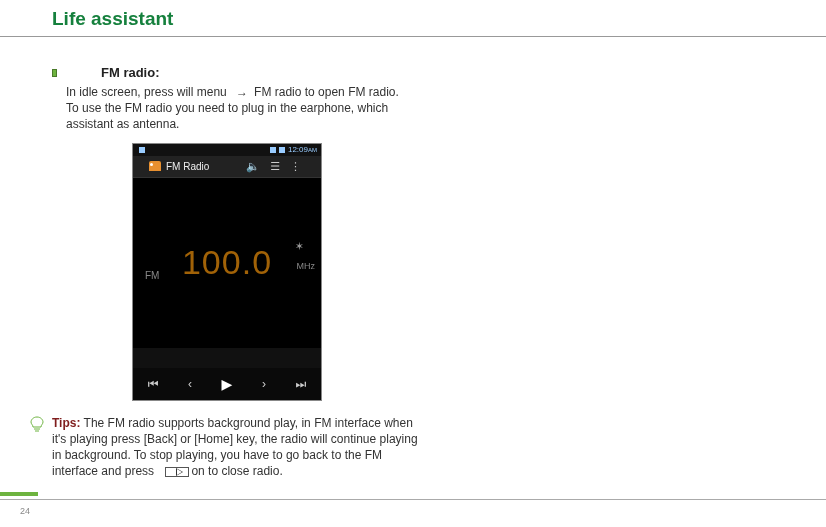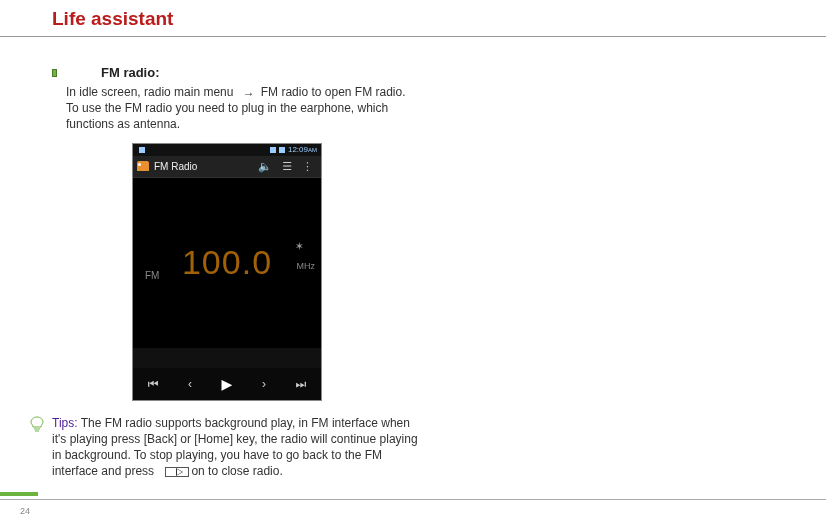--- a/index.html
+++ b/index.html
@@ -6,21 +6,21 @@
     body {
       font-family: Verdana, Geneva, sans-serif;
       font-size: 12px;
       color: #333;
       width: 826px;
       height: 527px;
       position: relative;
       background: #fff;
     }
     .chapter-title {
-      color: #b91c1c;
+      color: #15803d;
       font-weight: bold;
       font-size: 19px;
       padding: 8px 0 6px 52px;
       border-bottom: 1px solid #999;
     }
     .content-area {
       padding: 28px 0 0 52px;
       width: 410px;
     }
     .section-heading {
@@ -68,21 +68,21 @@
       gap: 3px;
     }
     .sb-left { flex: 1; display:flex; align-items:center; gap:3px; padding-left:2px;}
     .sb-icon { width: 6px; height: 6px; background: #9cf; }
     .sb-time { color: #9cf; font-size: 8px; }
     .app-header {
       background: #222;
       display: flex;
       align-items: center;
       height: 22px;
-      padding: 0 4px;
+      padding: 0 16px;
       border-bottom: 1px solid #333;
     }
     .radio-icon {
       width: 12px; height: 10px;
       background: #e89030;
       border-radius: 2px 2px 0 0;
       margin-right: 5px;
       position: relative;
     }
     .radio-icon::after {
@@ -129,21 +129,21 @@
       width: 16px;
       flex-shrink: 0;
       margin-right: 6px;
       margin-top: 1px;
     }
     .tips-text {
       font-size: 12px;
       line-height: 1.35;
       color: #333;
     }
-    .tips-label { color: #4c1d95; font-weight: normal; }
+    .tips-label { color: #7f1d1d; font-weight: bold; }
     .play-outline {
       display: inline-block;
       width: 0; height: 0;
       border-top: 4px solid transparent;
       border-bottom: 4px solid transparent;
       border-left: 7px solid #333;
       position:relative;
       margin: 0 3px 0 10px;
       vertical-align: middle;
     }
@@ -188,22 +188,22 @@
 <div class="chapter-title">Life assistant</div>
 
 <div class="content-area">
 
   <div class="section-heading">
     <div class="bullet"></div>
     <div class="section-title">FM radio:</div>
   </div>
 
   <div class="section-body">
-    <span>In idle screen, radio main menu</span>
-    <span class="inline-arrow">→</span><span>FM radio to open FM radio. To use the FM radio you need to plug in the earphone, which functions as antenna.</span>
+    <span>In idle screen, press will menu</span>
+    <span class="inline-arrow">→</span><span>FM radio to open FM radio. To use the FM radio you need to plug in the earphone, which assistant as antenna.</span>
   </div>
 
   <div class="phone-shot">
     <div class="status-bar">
       <div class="sb-left">
         <div class="sb-icon"></div>
       </div>
       <div class="sb-icon"></div>
       <div class="sb-icon"></div>
       <div class="sb-time">

